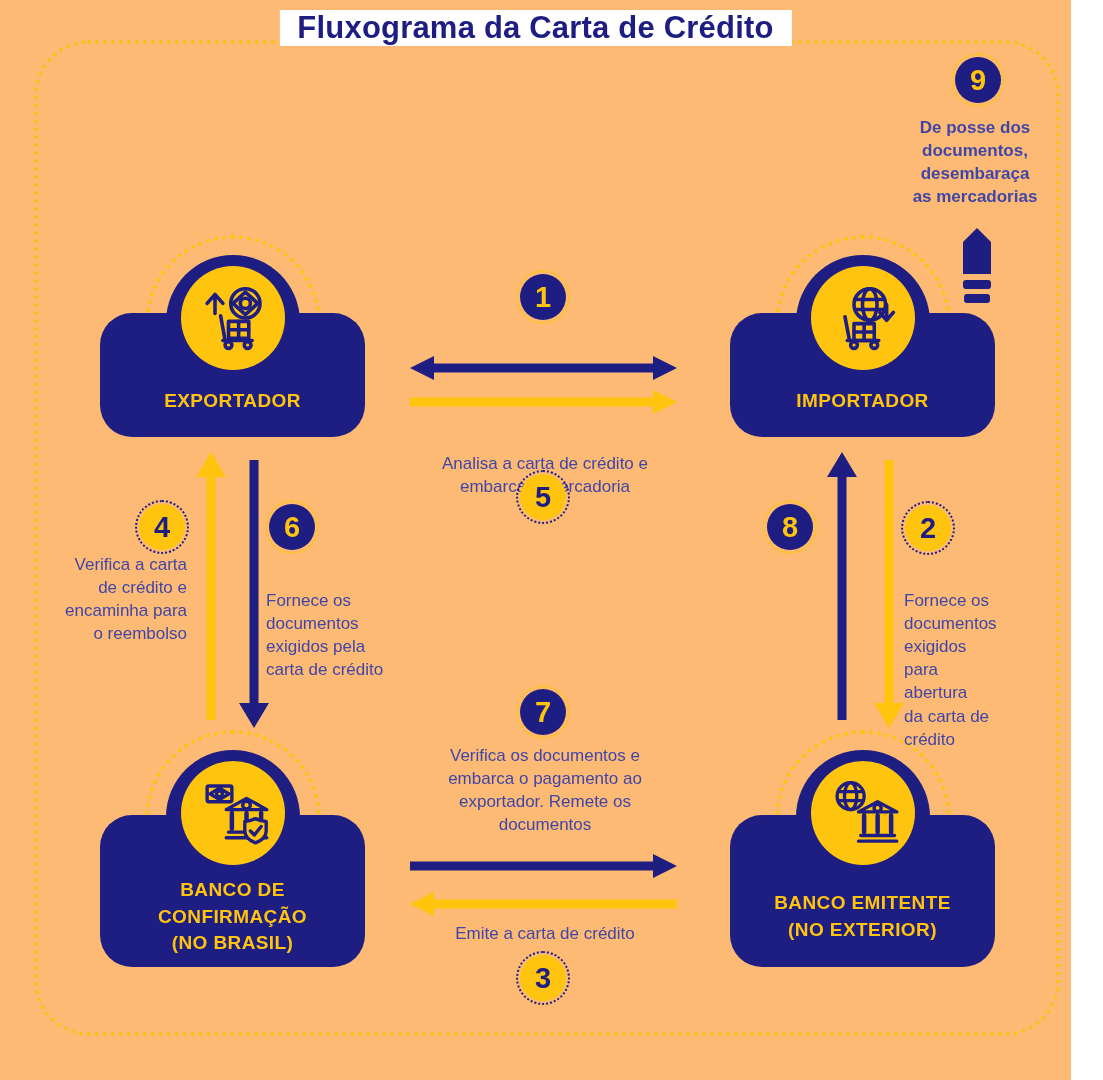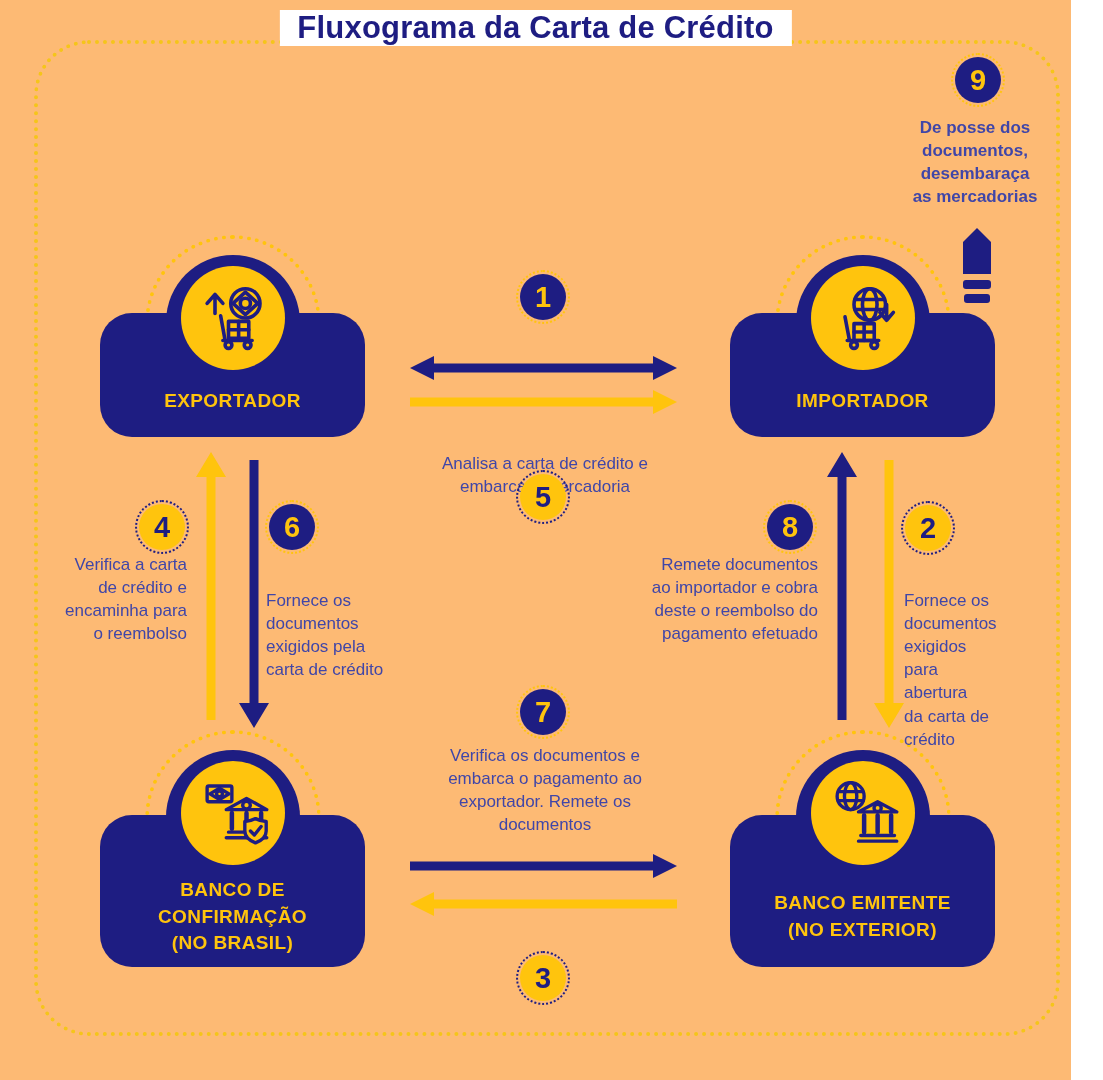--- a/index.html
+++ b/index.html
@@ -192,24 +192,20 @@
     <div class="badge-inner" data-bind="steps.6.number">6</div>
   </div>
   <div class="desc t-left" style="left:266px; top:553px; width:160px;" data-bind-lines="steps.6.lines">Fornece os
 documentos
 exigidos pela
 carta de crédito</div>
 
   <div class="badge badge-navy" style="left:763px; top:500px;">
     <div class="badge-inner" data-bind="steps.8.number">8</div>
   </div>
-  <div class="desc t-right" style="left:598px; top:553px; width:220px;" data-bind-lines="steps.8.lines">Remete documentos
-ao importador e cobra
-deste o reembolso do
-pagamento efetuado</div>
   <svg class="arrow" style="left:827px; top:452px;" width="30" height="268" viewBox="0 0 30 268">
     <polygon points="15,0 30,25 19.5,25 19.5,268 10.5,268 10.5,25 0,25" fill="#1e1d82"></polygon>
   </svg>
   <svg class="arrow" style="left:874px; top:460px;" width="30" height="268" viewBox="0 0 30 268">
     <polygon points="10.5,0 19.5,0 19.5,243 30,243 15,268 0,243 10.5,243" fill="#ffc40d"></polygon>
   </svg>
   <div class="badge badge-yellow" style="left:901px; top:501px;">
     <div class="badge-inner" data-bind="steps.2.number">2</div>
   </div>
   <div class="desc t-left" style="left:904px; top:553px; width:135px;" data-bind-lines="steps.2.lines">Fornece os
@@ -226,17 +222,18 @@
   <div class="desc t-center" style="left:390px; top:744px; width:310px;" data-bind-lines="steps.7.lines">Verifica os documentos e
 embarca o pagamento ao
 exportador. Remete os
 documentos</div>
   <svg class="arrow" style="left:410px; top:852px;" width="267" height="28" viewBox="0 0 267 28">
     <polygon points="0,9.5 243,9.5 243,2 267,14 243,26 243,18.5 0,18.5" fill="#1e1d82"></polygon>
   </svg>
   <svg class="arrow" style="left:410px; top:890px;" width="267" height="28" viewBox="0 0 267 28">
     <polygon points="267,9.5 24,9.5 24,2 0,14 24,26 24,18.5 267,18.5" fill="#ffc40d"></polygon>
   </svg>
+  <div class="desc t-center" style="left:390px; top:922px; width:310px;" data-bind-lines="steps.3.lines">Emite a carta de crédito</div>
   <div class="badge badge-yellow" style="left:516px; top:951px;">
     <div class="badge-inner" data-bind="steps.3.number">3</div>
   </div>
 
 </div>
 
 </body></html>

